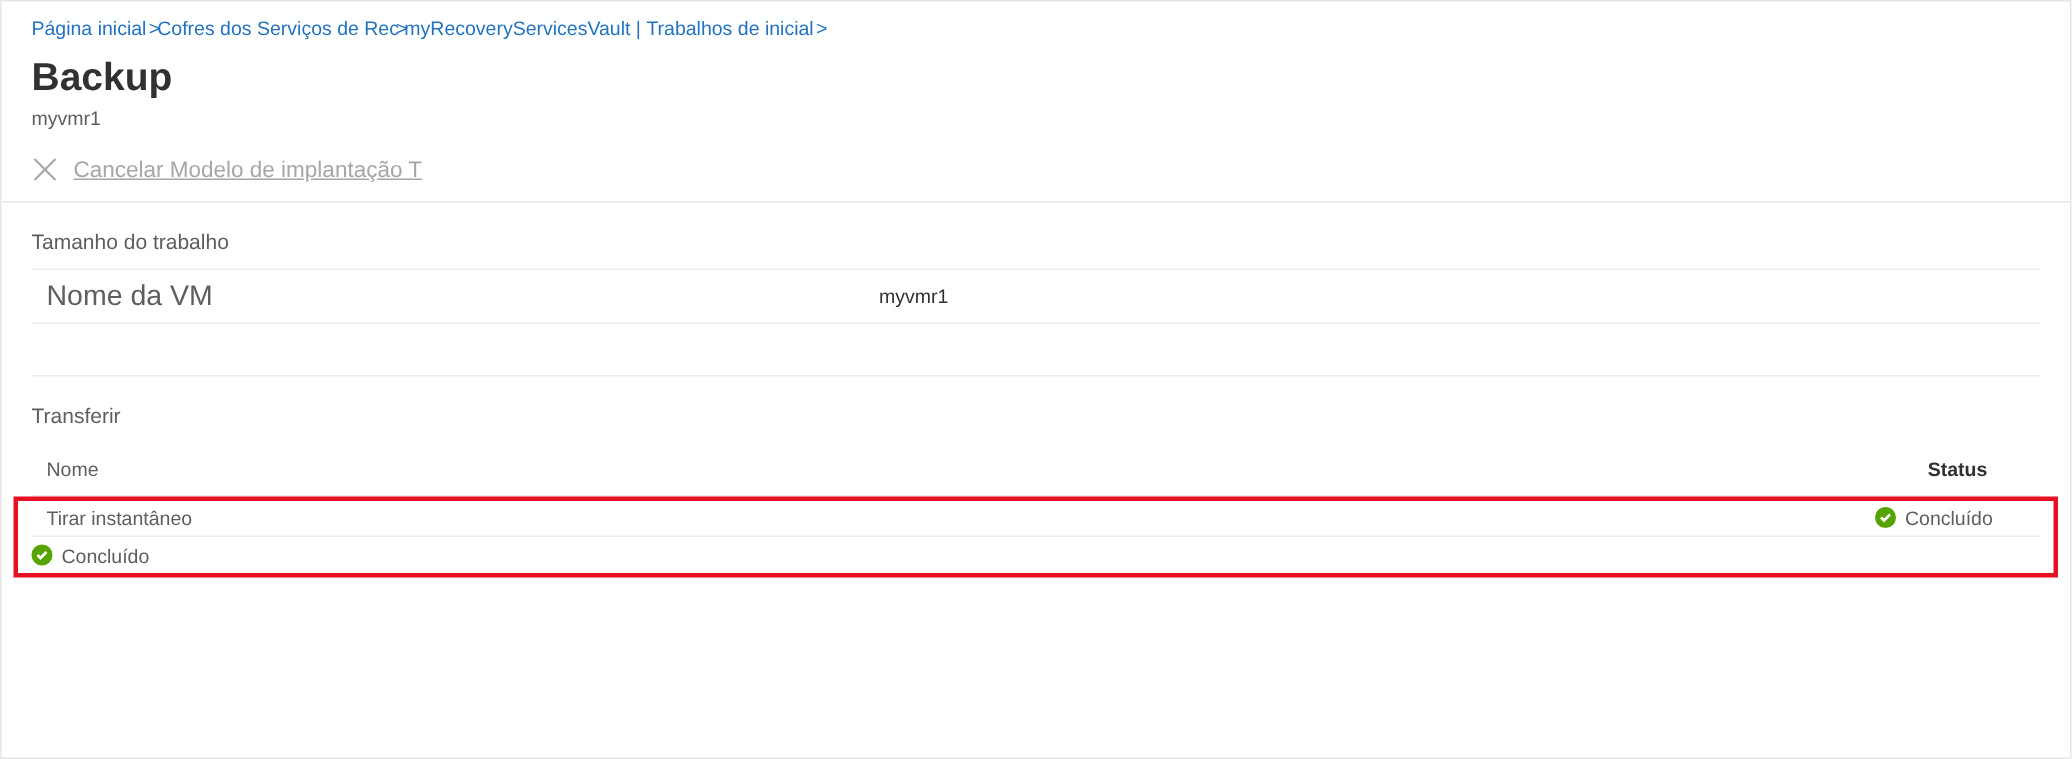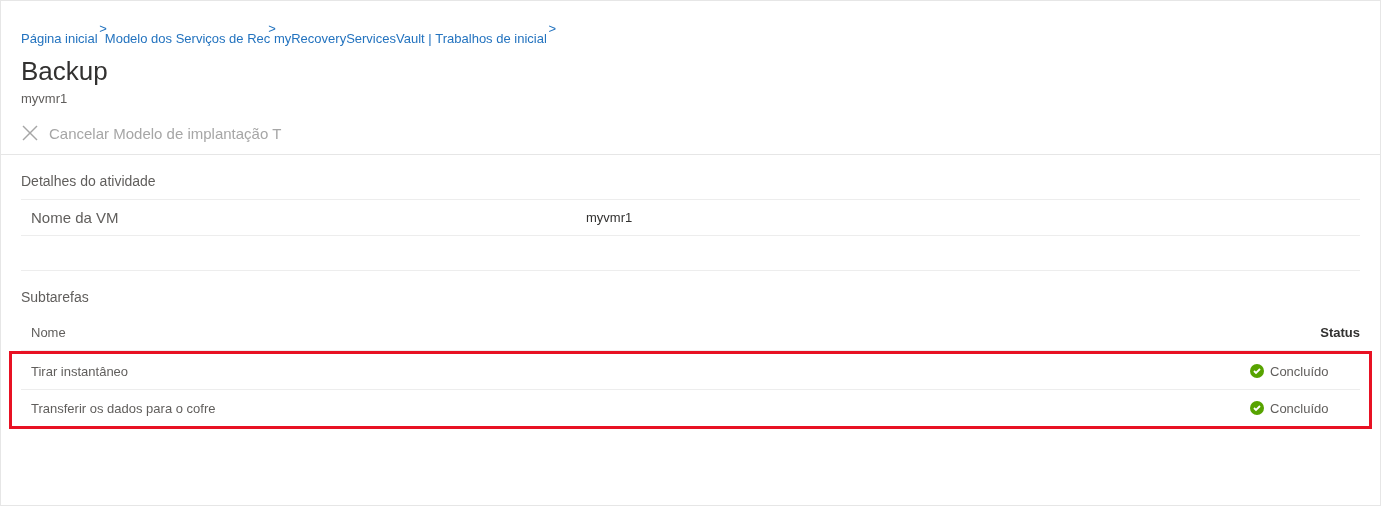--- a/index.html
+++ b/index.html
@@ -13,69 +13,70 @@
   }
   .page { padding: 0 0 0 0; }
   .breadcrumb {
     display: flex;
     align-items: center;
     padding: 10px 20px 2px 20px;
     font-size: 13px;
     color: #2373bf;
     white-space: nowrap;
   }
-  .breadcrumb span.crumb { cursor: pointer; margin-top: 20px; }
+  .breadcrumb span.crumb { cursor: pointer; }
   .breadcrumb span.sep {
     color: #2373bf;
     margin: 0 -2px;
   }
   h1.title {
     font-size: 26px;
-    font-weight: 400;
+    font-weight: 700;
     padding: 8px 8px 0 20px;
     color: #323130;
   }
   .subtitle {
     font-size: 13px;
     color: #605e5c;
     padding: 4px 20px 10px 20px;
   }
   .toolbar {
     display: flex;
     align-items: center;
     padding: 8px 20px 12px 20px;
     border-bottom: 1px solid #e6e6e6;
   }
   .cancel-btn {
     display: flex;
     align-items: center;
     color: #a6a6a6;
     font-size: 15px;
     cursor: default;
+    text-decoration: underline;
   }
   .cancel-btn svg { margin-right: 10px; }
   .section-label {
     font-size: 14px;
     color: #605e5c;
     padding: 18px 20px 10px 20px;
   }
   .kv-table {
     width: calc(100% - 40px);
     margin: 0 20px;
   }
   .kv-row {
     display: flex;
     align-items: center;
     border-top: 1px solid #ededed;
     height: 36px;
   }
   .kv-row:last-child { border-bottom: 1px solid #ededed; }
   .kv-key {
     width: 565px;
-    font-size: 15px;
+    font-size: 19px;
     color: #605e5c;
     padding-left: 10px;
   }
   .kv-val {
     flex: 1;
     font-size: 13px;
     color: #323130;
   }
   .sub-table {
     width: calc(100% - 40px);
@@ -91,31 +92,31 @@
     flex: 1;
     font-size: 13px;
     color: #605e5c;
     padding-left: 10px;
   }
   .sub-head .col-status {
     width: 110px;
     font-size: 13px;
     color: #323130;
     font-weight: 600;
-    text-align: right;
+    text-align: center;
   }
   .highlight-box {
     border: 3px solid #e81123;
     margin: 0px 8px 8px 8px;
     padding: 0 9px;
   }
   .sub-row {
     display: flex;
     align-items: center;
-    height: 36px;
+    height: 24px;
     border-bottom: 1px solid #ededed;
   }
   .sub-row:last-child { border-bottom: none; }
   .sub-row .cell-name {
     flex: 1;
     font-size: 13px;
     color: #605e5c;
     padding-left: 10px;
   }
   .sub-row .cell-status {
@@ -139,73 +140,72 @@
   .status-icon svg { display:block; }
 </style>
 </head>
 <body>
 
 <div class="page">
 
   <div class="breadcrumb">
     <span class="crumb">Página inicial</span>
     <span class="sep">&nbsp;&gt;</span>
-    <span class="crumb">Modelo dos Serviços de Rec</span>
+    <span class="crumb">Cofres dos Serviços de Rec</span>
     <span class="sep">&gt;</span>
     <span class="crumb">myRecoveryServicesVault |</span>
     <span>&nbsp;</span>
     <span class="crumb">Trabalhos de inicial</span>
     <span class="sep">&nbsp;&gt;</span>
   </div>
 
   <h1 class="title">Backup</h1>
   <div class="subtitle">myvmr1</div>
 
   <div class="toolbar">
     <div class="cancel-btn">
       <svg width="18" height="18" viewBox="0 0 18 18">
         <line x1="2" y1="2" x2="16" y2="16" stroke="#a6a6a6" stroke-width="1.4"></line>
         <line x1="16" y1="2" x2="2" y2="16" stroke="#a6a6a6" stroke-width="1.4"></line>
       </svg>
       <span>Cancelar Modelo de implantação T</span>
     </div>
   </div>
 
-  <div class="section-label">Detalhes do atividade</div>
+  <div class="section-label">Tamanho do trabalho</div>
   <div class="kv-table">
     <div class="kv-row">
       <div class="kv-key">Nome da VM</div>
       <div class="kv-val">myvmr1</div>
     </div>
     <div class="kv-row">
     </div>
   </div>
 
-  <div class="section-label">Subtarefas</div>
+  <div class="section-label">Transferir</div>
   <div class="sub-table">
     <div class="sub-head">
       <div class="col-name">Nome</div>
       <div class="col-status">Status</div>
     </div>
   </div>
 
   <div class="highlight-box">
     <div class="sub-row">
       <div class="cell-name">Tirar instantâneo</div>
       <div class="cell-status">
         <span class="status-icon">
           <svg width="10" height="10" viewBox="0 0 10 10">
               <polyline points="2,5 4,7 8,3" fill="none" stroke="#fff" stroke-width="1.8"></polyline>
             </svg>
         </span>
         <span>Concluído</span>
       </div>
     </div>
     <div class="sub-row">
-      <div class="cell-name">Transferir os dados para o cofre</div>
       <div class="cell-status">
         <span class="status-icon">
           <svg width="10" height="10" viewBox="0 0 10 10">
               <polyline points="2,5 4,7 8,3" fill="none" stroke="#fff" stroke-width="1.8"></polyline>
             </svg>
         </span>
         <span>Concluído</span>
       </div>
     </div>
   </div>

